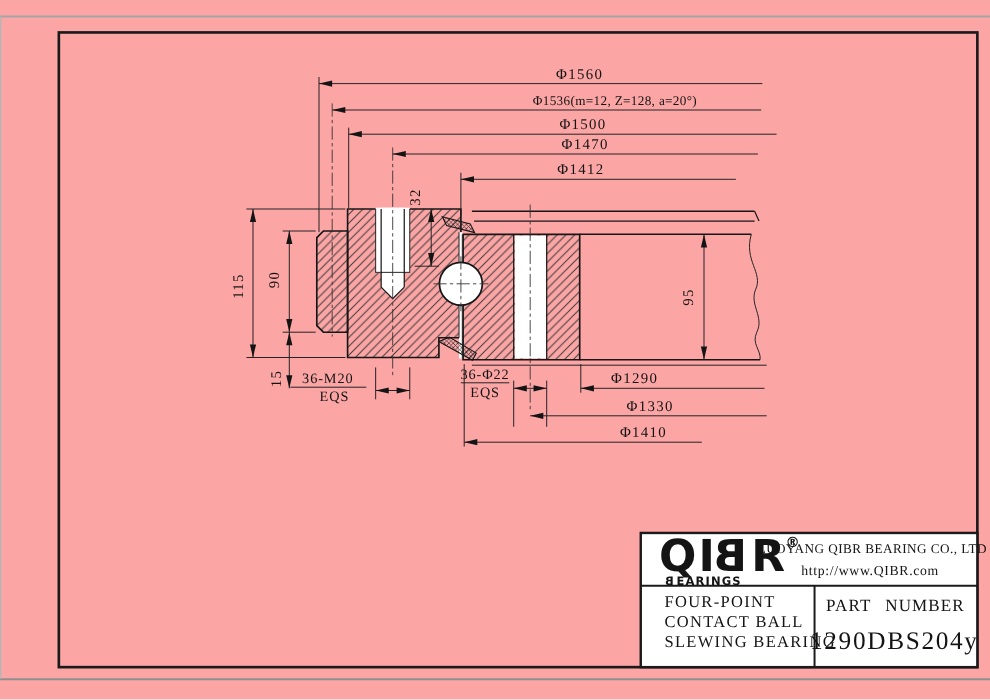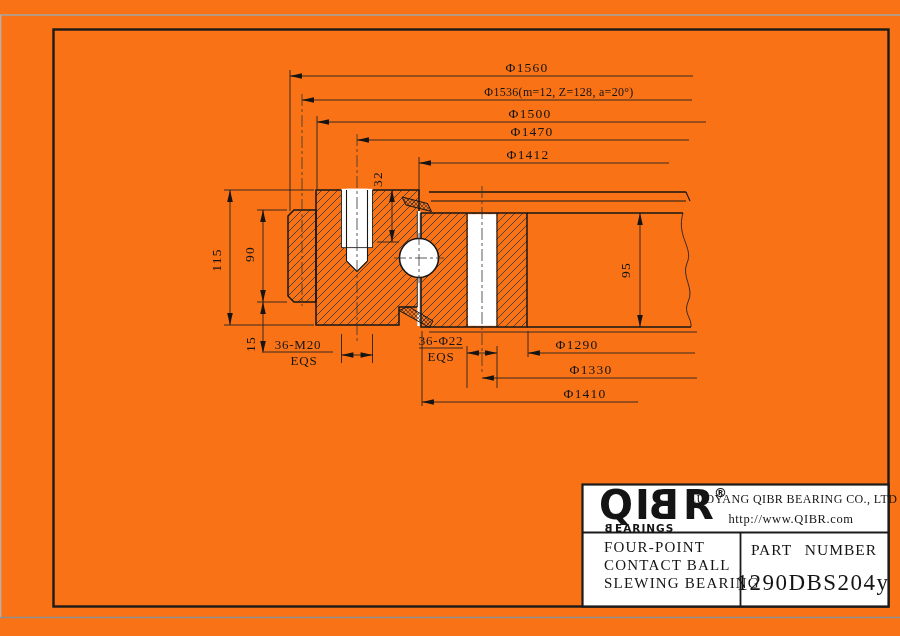--- a/index.html
+++ b/index.html
@@ -1,16 +1,16 @@
 <!DOCTYPE html>
 <html><head>
 <meta charset="utf-8">
 <style>
   html,body{margin:0;padding:0;background:#fff;}
-  .stage{position:relative;width:900px;height:636px;background:#f97316;overflow:hidden;
+  .stage{position:relative;width:900px;height:636px;background:#fca5a5;overflow:hidden;
          font-family:"Liberation Serif", serif;}
   svg{display:block;}
   svg text{fill:#141414;}
   .dim-t{font-family:"Liberation Serif", serif;font-size:13.5px;letter-spacing:1.2px;text-anchor:middle;}
   .dim-t-sm{font-family:"Liberation Serif", serif;font-size:12px;letter-spacing:0.3px;text-anchor:middle;}
   .lbl-t{font-family:"Liberation Serif", serif;font-size:13px;letter-spacing:0.8px;text-anchor:middle;}
   .tb-company{font-family:"Liberation Serif", serif;font-size:12px;letter-spacing:0.4px;text-anchor:middle;}
   .tb-web{font-family:"Liberation Serif", serif;font-size:12.5px;letter-spacing:0.6px;text-anchor:middle;}
   .tb-product{font-family:"Liberation Serif", serif;font-size:15px;letter-spacing:1.2px;}
   .tb-pnlabel{font-family:"Liberation Serif", serif;font-size:15.5px;letter-spacing:1px;word-spacing:8px;text-anchor:middle;}

